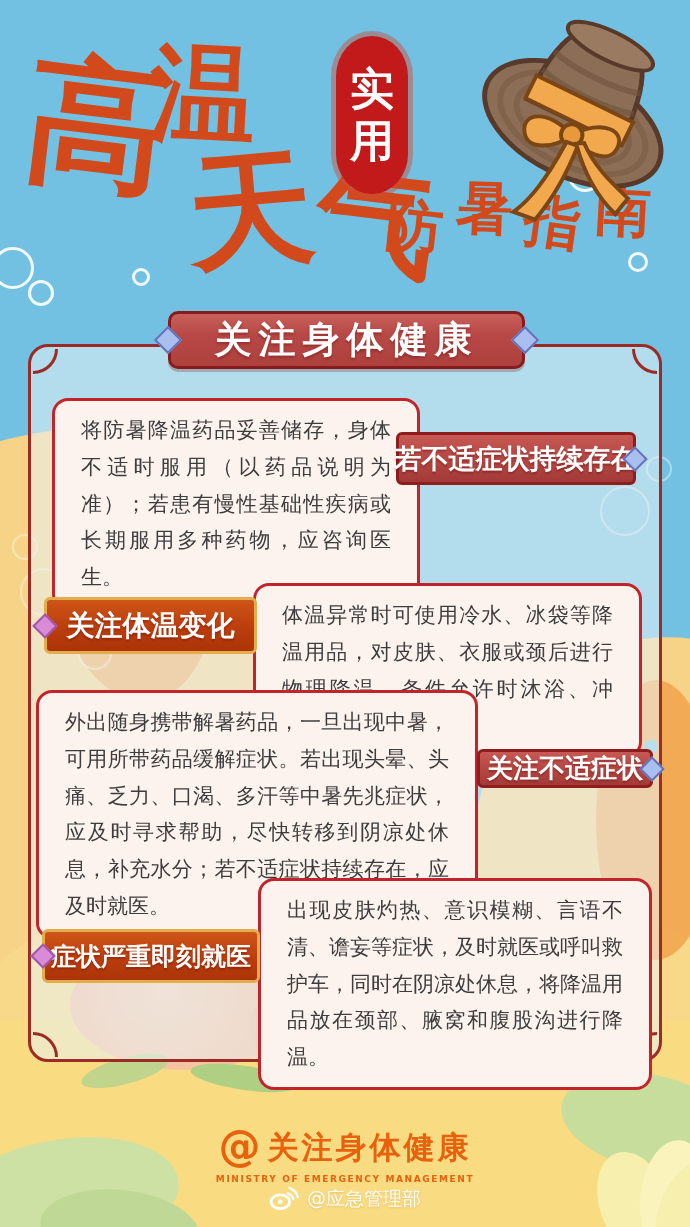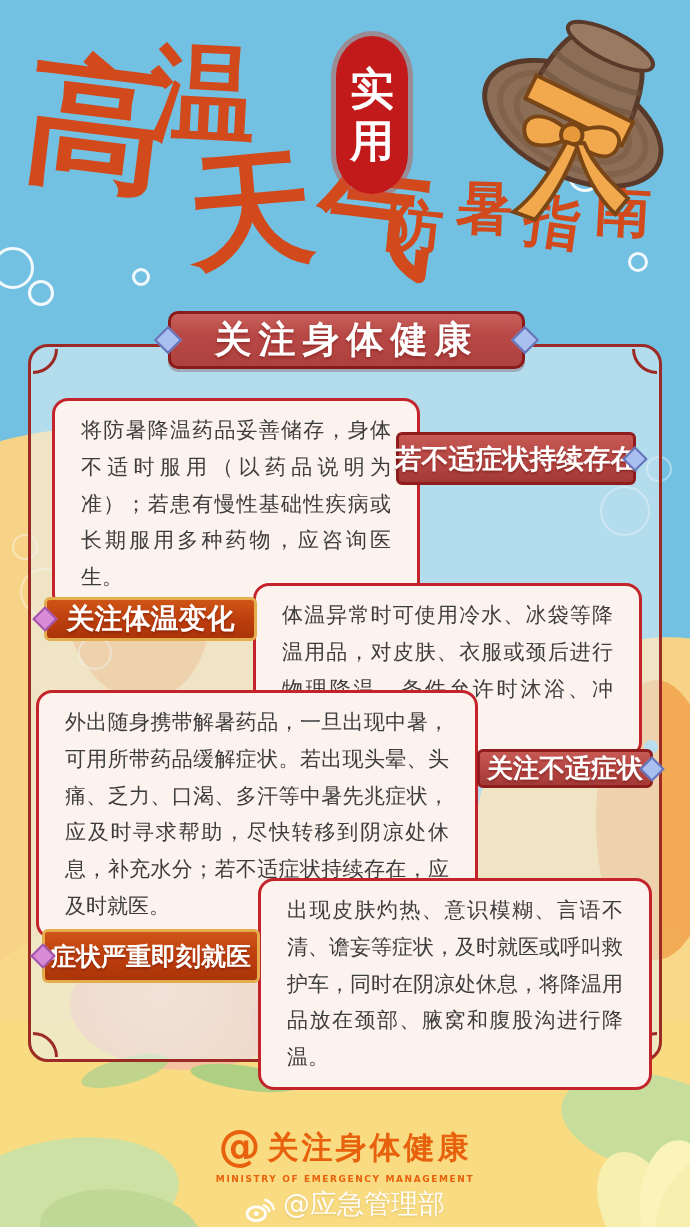--- a/index.html
+++ b/index.html
@@ -59,33 +59,33 @@
   .card4{left:258px;top:878px;width:394px;}
   
   .tag{position:absolute;box-sizing:border-box;display:flex;align-items:center;justify-content:center;
        z-index:6;color:#fff;font-weight:bold;}
   .tag span.lbl{text-shadow:0 2px 2px rgba(90,10,0,.35);white-space:nowrap;}
   .tag-right{background:linear-gradient(180deg,#C65954 0%,#B34441 60%,#A33A37 100%);
              border:3px solid #8F1D1E;border-radius:6px;}
   .tag-left{background:linear-gradient(180deg,#CE5517 0%,#BC3D0D 55%,#AA3408 100%);
             border:3px solid #E3AC4D;border-radius:6px;}
   .tag1{left:396px;top:432px;width:240px;height:53px;font-size:27px;}
-  .tag2{left:44px;top:597px;width:213px;height:44px;font-size:28px;}
+  .tag2{left:44px;top:597px;width:213px;height:57px;font-size:28px;}
   .tag3{left:477px;top:749px;width:176px;height:39px;font-size:26px;}
   .tag4{left:42px;top:929px;width:218px;height:54px;font-size:25px;}
   
   .mem{position:absolute;left:0;top:1126px;width:100%;display:flex;flex-direction:column;
        align-items:center;z-index:6;}
   .mem-row{display:flex;align-items:center;gap:7px;color:#E8610D;}
   .at{font-size:42px;font-weight:bold;line-height:1;position:relative;}
   .mem-name{font-size:31px;font-weight:bold;letter-spacing:3px;line-height:1.1;}
   .mem-sub{margin-top:6px;font-size:9px;font-weight:bold;letter-spacing:1.6px;color:#E8610D;}
-  .weibo{position:absolute;left:0;top:1186px;width:100%;display:flex;align-items:flex-end;
+  .weibo{position:absolute;left:0;top:1186px;width:100%;display:flex;align-items:flex-start;
          justify-content:center;gap:8px;z-index:6;color:rgba(255,255,255,.95);
-         font-size:27px;font-weight:500;text-shadow:0 1px 2px rgba(180,150,60,.35);}
+         font-size:19px;font-weight:500;text-shadow:0 1px 2px rgba(180,150,60,.35);}
 </style>
 </head>
 <body>
 
 <div class="poster">
 
   <div>
     <div class="blob" style="left:-160px;top:430px;width:480px;height:560px;background:#F7D388;transform:rotate(-12deg);border-radius:48%;"></div>
     <div class="blob" style="left:470px;top:640px;width:420px;height:460px;background:#F7D388;transform:rotate(10deg);border-radius:45%;"></div>
     <div class="blob" style="left:-40px;top:880px;width:800px;height:400px;background:#F8D98A;border-radius:40%;"></div>

